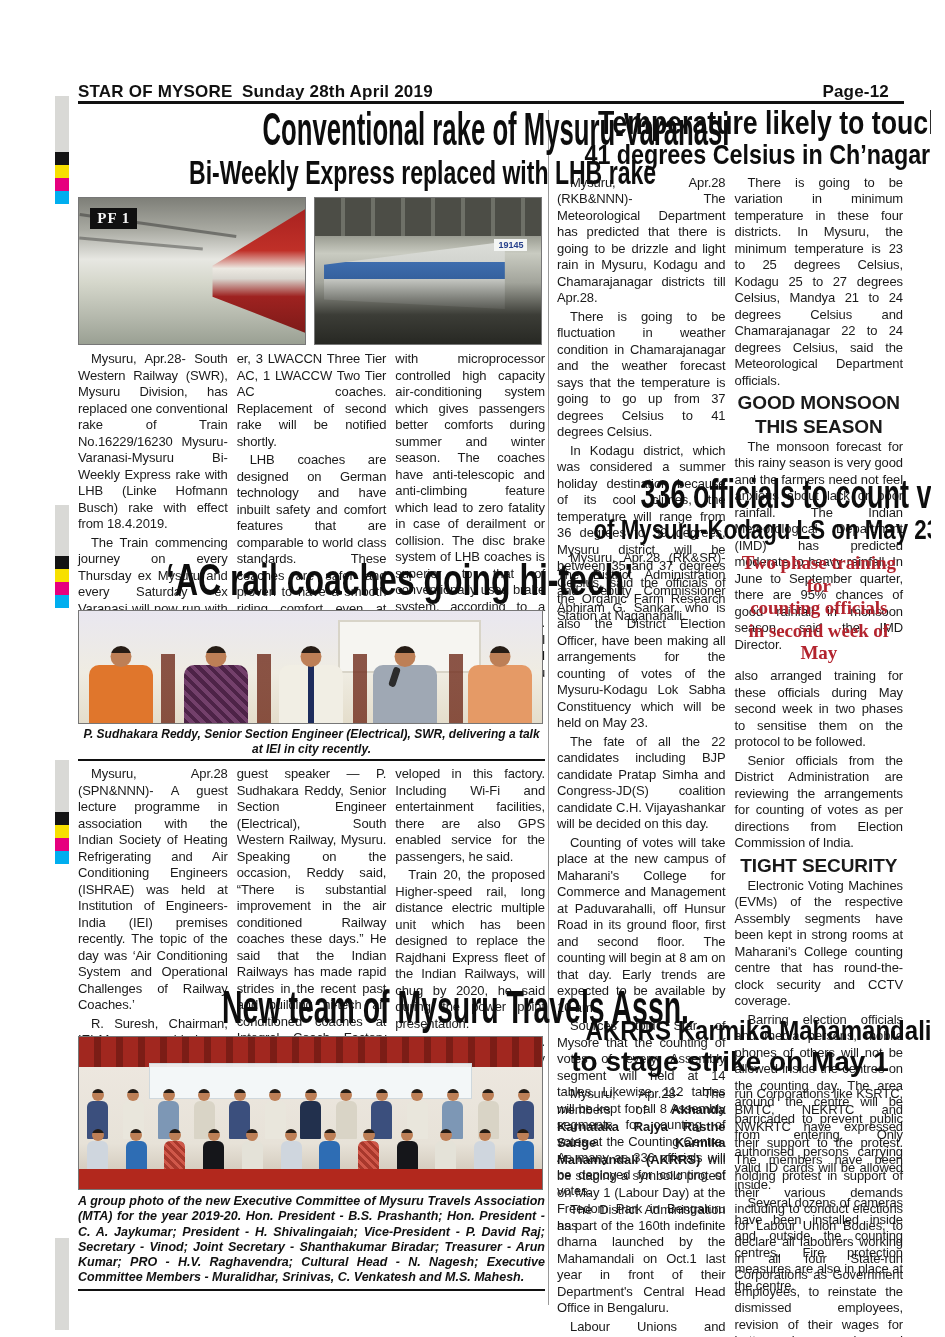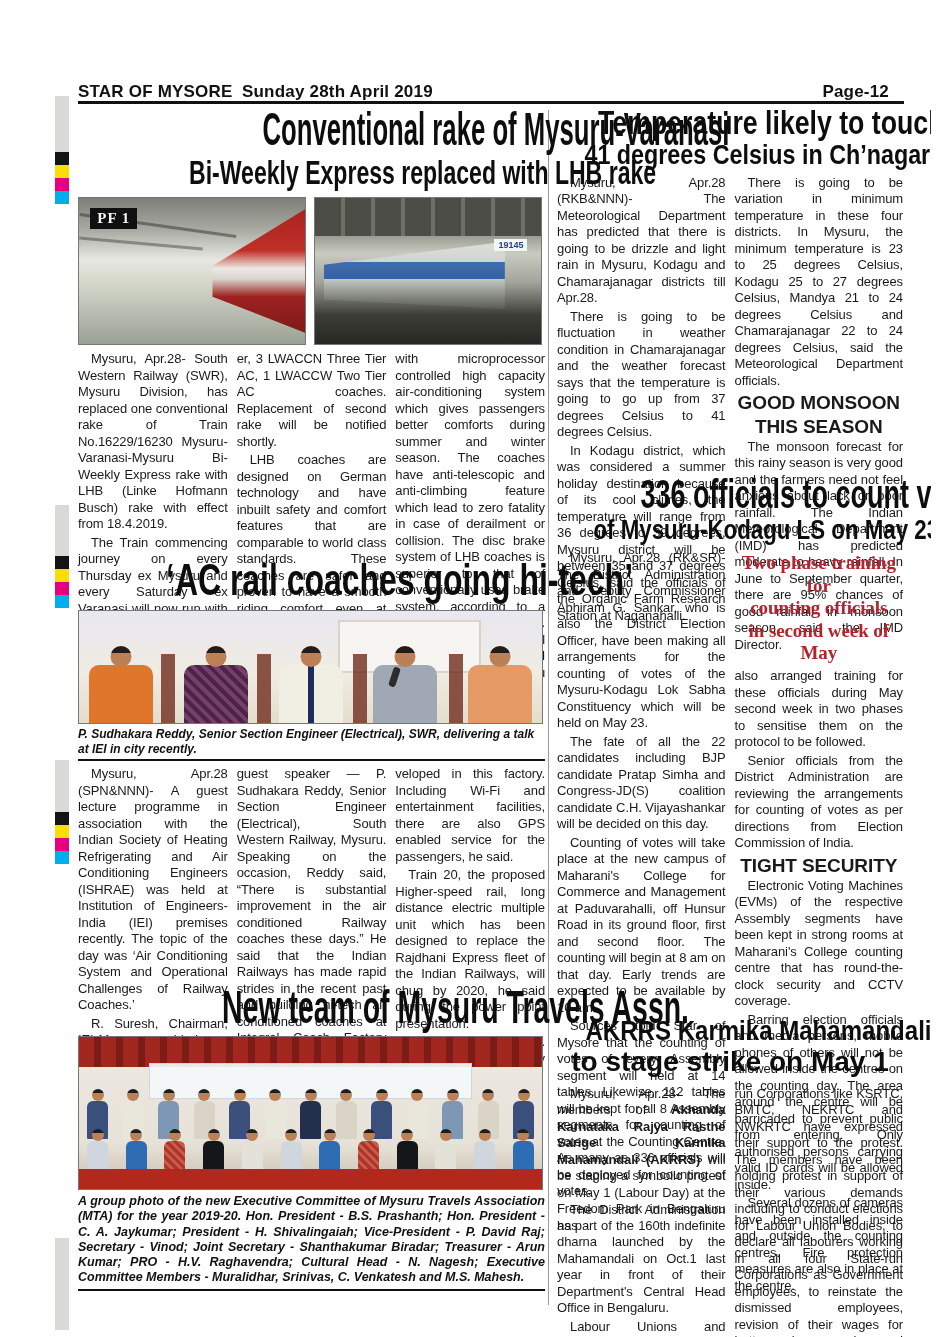--- a/index.html
+++ b/index.html
@@ -234,21 +234,21 @@
       <div class="board"></div>
       <div class="chairs"></div>
       <div class="figrow">
         <span class="figL"></span>
         <span class="figL"></span>
         <span class="figL"></span>
         <span class="figL mic"></span>
         <span class="figL"></span>
       </div>
     </div>
-    <div class="caption" style="margin-top:3px;">P. Sudhakara Reddy, Senior Section Engineer (Electrical), SWR, delivering a talk at IEI in city recently.</div>
+    <div class="caption" style="text-align:center;margin-top:3px;">P. Sudhakara Reddy, Senior Section Engineer (Electrical), SWR, delivering a talk at IEI in city recently.</div>
     <div class="rule" style="margin-top:3px;"></div>
     <div class="cols" style="margin-top:5px;">
       <div class="col">
           <p>Mysuru, Apr.28 (SPN&amp;NNN)- A guest lecture programme in association with the Indian Society of Heating Refrigerating and Air Conditioning Engineers (ISHRAE) was held at Institution of Engineers-India (IEI) premises recently. The topic of the day was ‘Air Conditioning System and Operational Challenges of Railway Coaches.’</p>
           <p>R. Suresh, Chairman, IEI Mysuru, presided over the function. D.K. Dinesh Kumar welcome the gathering and introduced the</p>
         </div>
       <div class="col cont">
           <p>guest speaker — P. Sudhakara Reddy, Senior Section Engineer (Electrical), South Western Railway, Mysuru. Speaking on the occasion, Reddy said, “There is substantial improvement in the air conditioned Railway coaches these days.” He said that the Indian Railways has made rapid strides in the recent past and building hi-tech air conditioned coaches at Integral Coach Factory (ICF) near Chennai.</p>
           <p>There are world class passenger comfort facilities being de-</p>
         </div>

